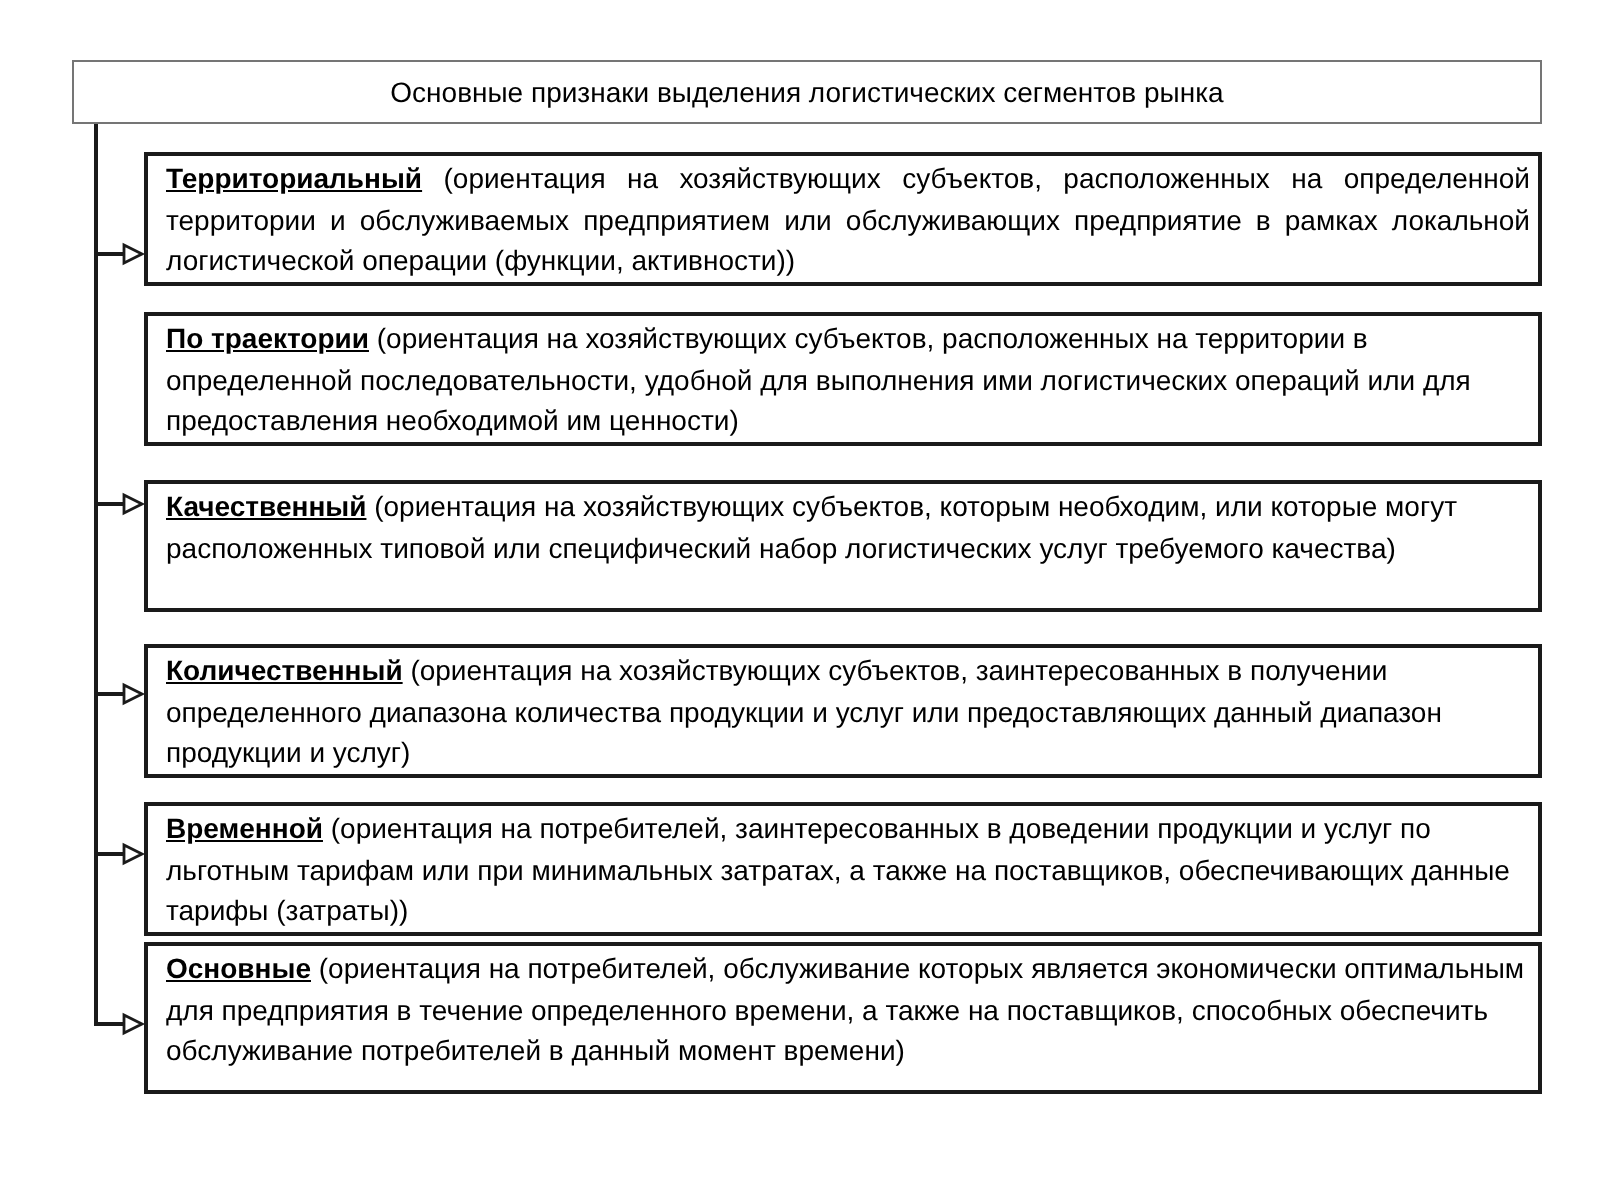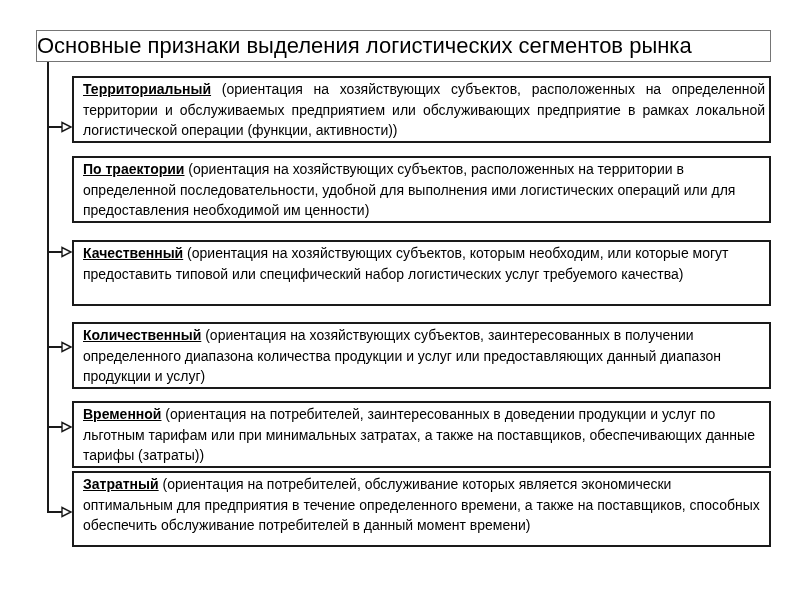--- a/index.html
+++ b/index.html
@@ -37,21 +37,22 @@
     position: absolute;
     left: 36px;
     top: 30px;
     width: 735px;
     height: 32px;
     box-sizing: border-box;
     border: 1.5px solid #757575;
     background: #ffffff;
     display: flex;
     align-items: center;
-    font-size: 22px;
+    justify-content: center;
+    font-size: 14px;
     line-height: 22px;
     white-space: nowrap;
   }
   .fbox {
     position: absolute;
     left: 72px;
     width: 699px;
     box-sizing: border-box;
     border: 2px solid #1a1a1a;
     background: #ffffff;
@@ -92,28 +93,28 @@
 
   <div class="fbox justify" style="top:76px; min-height:64px;">
     <span class="term">Территориальный</span><span class="desc"> (ориентация на хозяйствующих субъектов, расположенных на определенной территории и обслуживаемых предприятием или обслуживающих предприятие в рамках локальной логистической операции (функции, активности))</span>
   </div>
 
   <div class="fbox" style="top:156px; min-height:64px;">
     <span class="term">По траектории</span><span class="desc"> (ориентация на хозяйствующих субъектов, расположенных на территории в определенной последовательности, удобной для выполнения ими логистических операций или для предоставления необходимой им ценности)</span>
   </div>
 
   <div class="fbox" style="top:240px; min-height:66px;">
-    <span class="term">Качественный</span><span class="desc"> (ориентация на хозяйствующих субъектов, которым необходим, или которые могут предоставить типовой или специфический набор логистических услуг требуемого качества)</span>
+    <span class="term">Качественный</span><span class="desc"> (ориентация на хозяйствующих субъектов, которым необходим, или которые могут расположенных типовой или специфический набор логистических услуг требуемого качества)</span>
   </div>
 
   <div class="fbox" style="top:322px; min-height:64px;">
     <span class="term">Количественный</span><span class="desc"> (ориентация на хозяйствующих субъектов, заинтересованных в получении определенного диапазона количества продукции и услуг или предоставляющих данный диапазон продукции и услуг)</span>
   </div>
 
   <div class="fbox" style="top:401px; min-height:65px;">
     <span class="term">Временной</span><span class="desc"> (ориентация на потребителей, заинтересованных в доведении продукции и услуг по льготным тарифам или при минимальных затратах, а также на поставщиков, обеспечивающих данные тарифы (затраты))</span>
   </div>
 
   <div class="fbox" style="top:471px; min-height:76px;">
-    <span class="term">Затратный</span><span class="desc"> (ориентация на потребителей, обслуживание которых является экономически оптимальным для предприятия в течение определенного времени, а также на поставщиков, способных обеспечить обслуживание потребителей в данный момент времени)</span>
+    <span class="term">Основные</span><span class="desc"> (ориентация на потребителей, обслуживание которых является экономически оптимальным для предприятия в течение определенного времени, а также на поставщиков, способных обеспечить обслуживание потребителей в данный момент времени)</span>
   </div>
 
 </div>
 
 </body></html>

